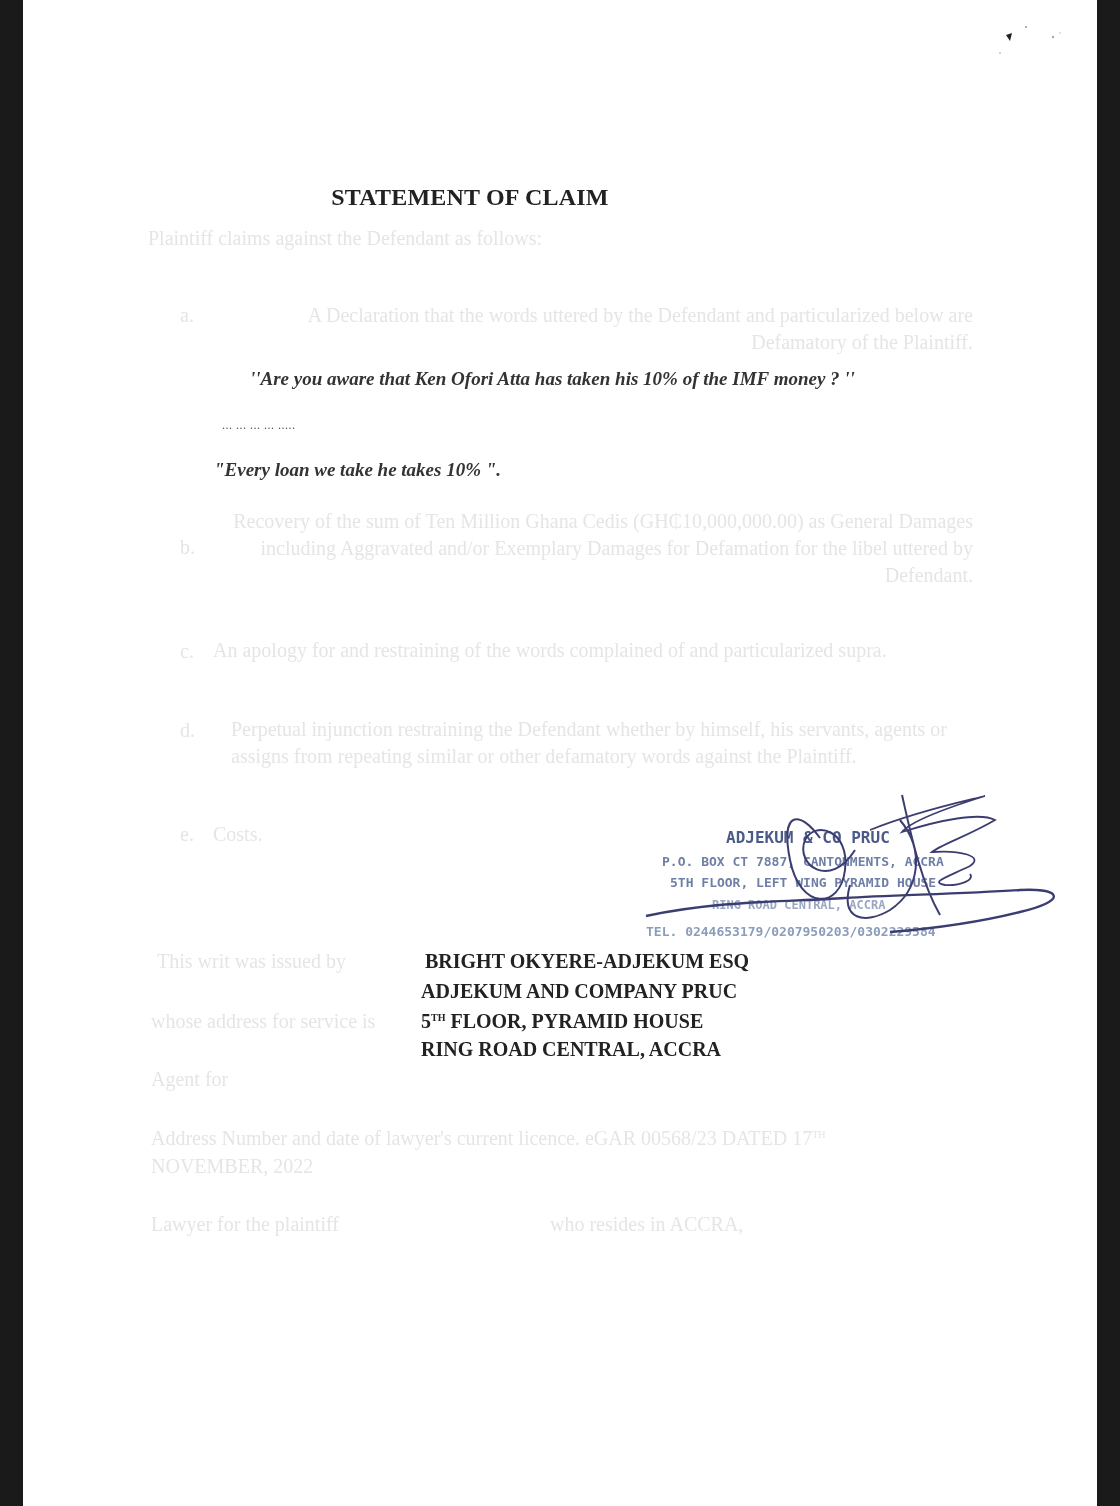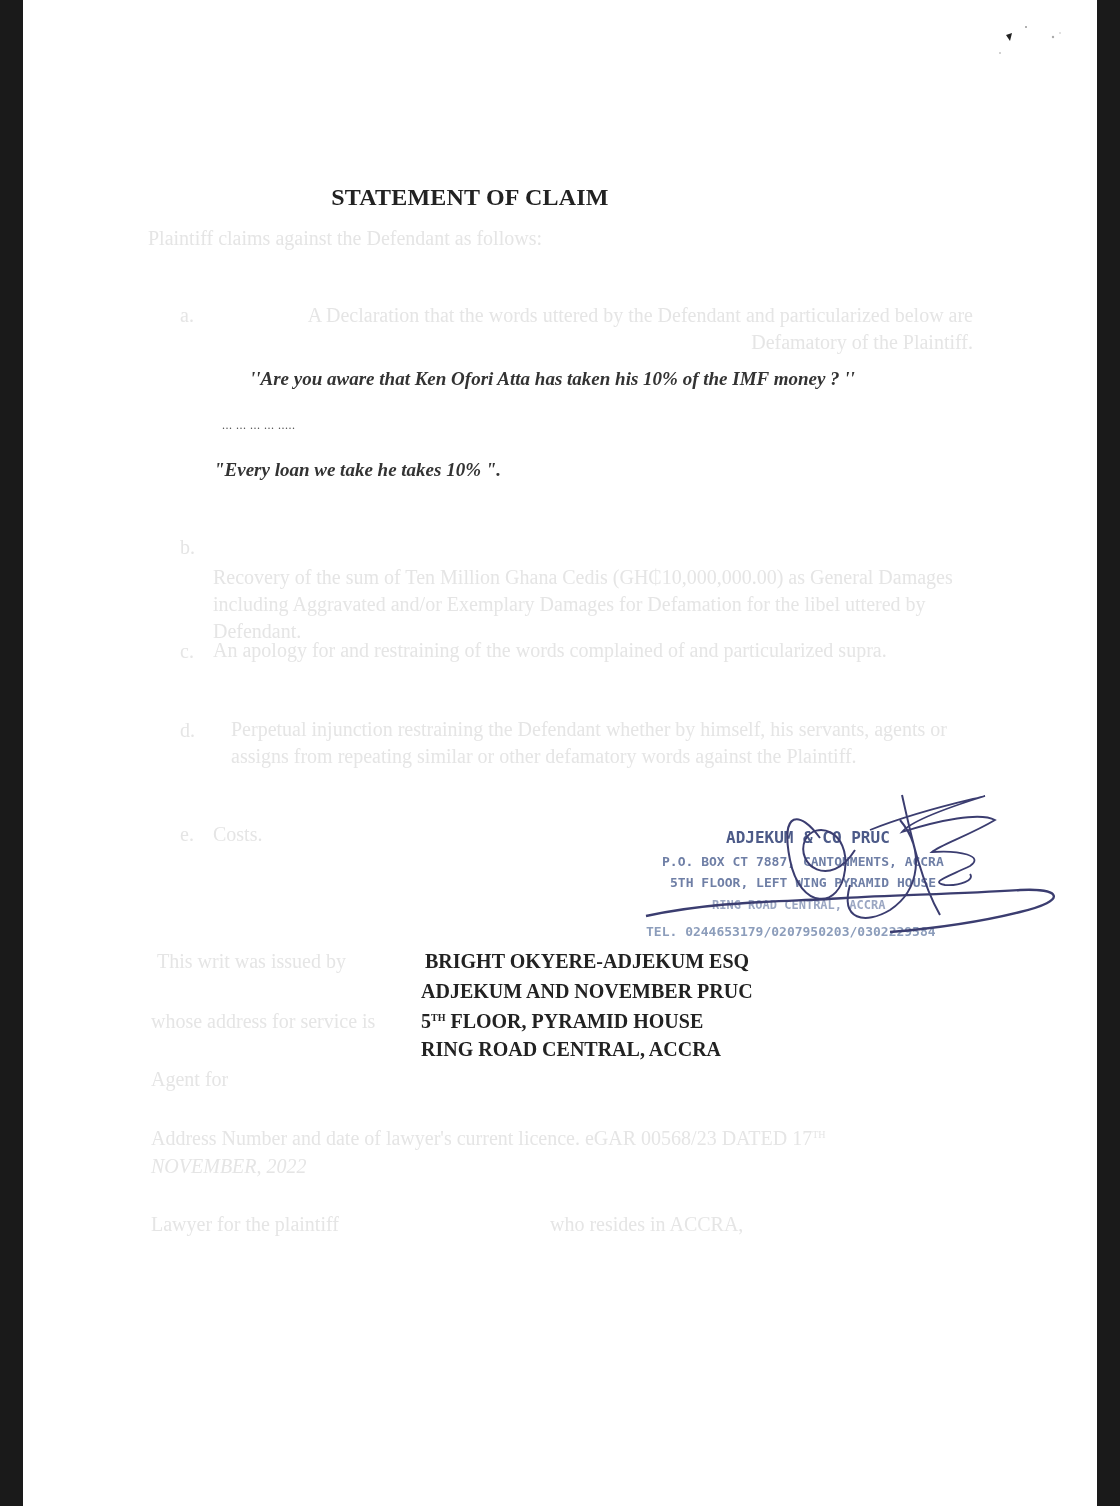--- a/index.html
+++ b/index.html
@@ -52,21 +52,21 @@
 <div class="abs text" style="left:148px; top:227px;">Plaintiff claims against the Defendant as follows:</div>
 
 <div class="label text" style="left:180px; top:304px;">a.</div>
 <div class="item-text text" style="left:213px; top:302px; width:760px;text-align:right;">A Declaration that the words uttered by the Defendant and particularized below are Defamatory of the Plaintiff.</div>
 
 <div class="abs italic" style="left:214px; top:368px;margin-left:36px;">''Are you aware that Ken Ofori Atta has taken his 10% of the IMF money ? ''</div>
 <div class="abs dots" style="left:222px; top:418px;">... ... ... ... .....</div>
 <div class="abs italic" style="left:214px; top:459px;">"Every loan we take he takes 10% ".</div>
 
 <div class="label text" style="left:180px; top:536px;">b.</div>
-<div class="item-text text" style="left:213px; top:564px; width:760px;">Recovery of the sum of Ten Million Ghana Cedis (GH₵10,000,000.00) as General Damages including Aggravated and/or Exemplary Damages for Defamation for the libel uttered by Defendant.</div>
+<div class="item-text text" style="left:213px; top:508px; width:760px;text-align:right;">Recovery of the sum of Ten Million Ghana Cedis (GH₵10,000,000.00) as General Damages including Aggravated and/or Exemplary Damages for Defamation for the libel uttered by Defendant.</div>
 
 <div class="label text" style="left:180px; top:640px;">c.</div>
 <div class="item-text text" style="left:213px; top:637px; width:740px;">An apology for and restraining of the words complained of and particularized supra.</div>
 
 <div class="label text" style="left:180px; top:719px;">d.</div>
 <div class="item-text text" style="left:213px; top:716px; width:760px;margin-left:18px;">Perpetual injunction restraining the Defendant whether by himself, his servants, agents or assigns from repeating similar or other defamatory words against the Plaintiff.</div>
 
 <div class="label text" style="left:180px; top:823px;">e.</div>
 <div class="abs text" style="left:213px; top:823px;">Costs.</div>
 
@@ -79,25 +79,25 @@
   <svg width="440" height="160" style="position:absolute; left:0; top:0;" viewBox="0 0 440 160">
     <path d="M6 126 C 80 110, 150 112, 205 108 C 250 105, 320 104, 380 100 C 420 98, 430 110, 380 122 C 340 132, 300 138, 250 142" fill="none" stroke="#3b3d70" stroke-width="2.4"></path>
     <path d="M180 48 C 160 20, 140 20, 150 70 C 160 120, 200 120, 205 80 C 210 40, 175 30, 165 50 C 155 75, 190 100, 215 60" fill="none" stroke="#3b3d70" stroke-width="2"></path>
     <path d="M262 5 C 270 40, 280 90, 300 125 M260 30 C 285 60, 280 100, 250 120 C 225 135, 200 130, 210 95" fill="none" stroke="#3b3d70" stroke-width="2"></path>
     <path d="M230 40 C 280 20, 330 10, 345 6 C 300 20, 270 32, 262 42 C 300 30, 340 22, 355 30 C 330 45, 300 55, 292 62 C 320 60, 345 66, 330 76 C 305 88, 290 92, 305 95 C 320 96, 335 90, 330 84" fill="none" stroke="#3b3d70" stroke-width="1.8"></path>
   </svg>
 </div>
 
 <div class="abs text" style="left:157px; top:950px;">This writ was issued by</div>
 <div class="abs bold" style="left:425px; top:950px;">BRIGHT OKYERE-ADJEKUM ESQ</div>
-<div class="abs bold" style="left:421px; top:980px;">ADJEKUM AND NOVEMBER PRUC</div>
+<div class="abs bold" style="left:421px; top:980px;">ADJEKUM AND COMPANY PRUC</div>
 
 <div class="abs text" style="left:151px; top:1010px;">whose address for service is</div>
 <div class="abs bold" style="left:421px; top:1010px;"><span>5</span><sup>TH</sup><span> FLOOR, PYRAMID HOUSE</span></div>
 <div class="abs bold" style="left:421px; top:1038px;">RING ROAD CENTRAL, ACCRA</div>
 
 <div class="abs text" style="left:151px; top:1068px;">Agent for</div>
 
 <div class="abs text" style="left:151px; top:1127px;"><span>Address Number and date of lawyer's current licence. eGAR 00568/23 DATED 17</span><sup>TH</sup></div>
-<div class="abs text" style="left:151px; top:1155px;font-style:italic;">NOVEMBER, 2022</div>
+<div class="abs text" style="left:151px; top:1155px;">NOVEMBER, 2022</div>
 
 <div class="abs text" style="left:151px; top:1213px;">Lawyer for the plaintiff</div>
 <div class="abs text" style="left:550px; top:1213px;">who resides in ACCRA,</div>
 
 </body></html>

